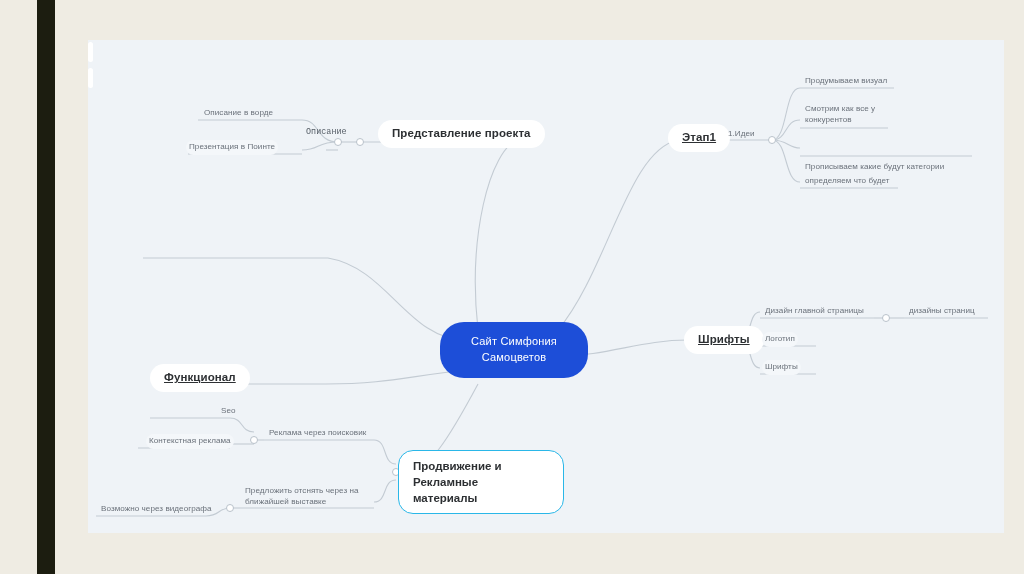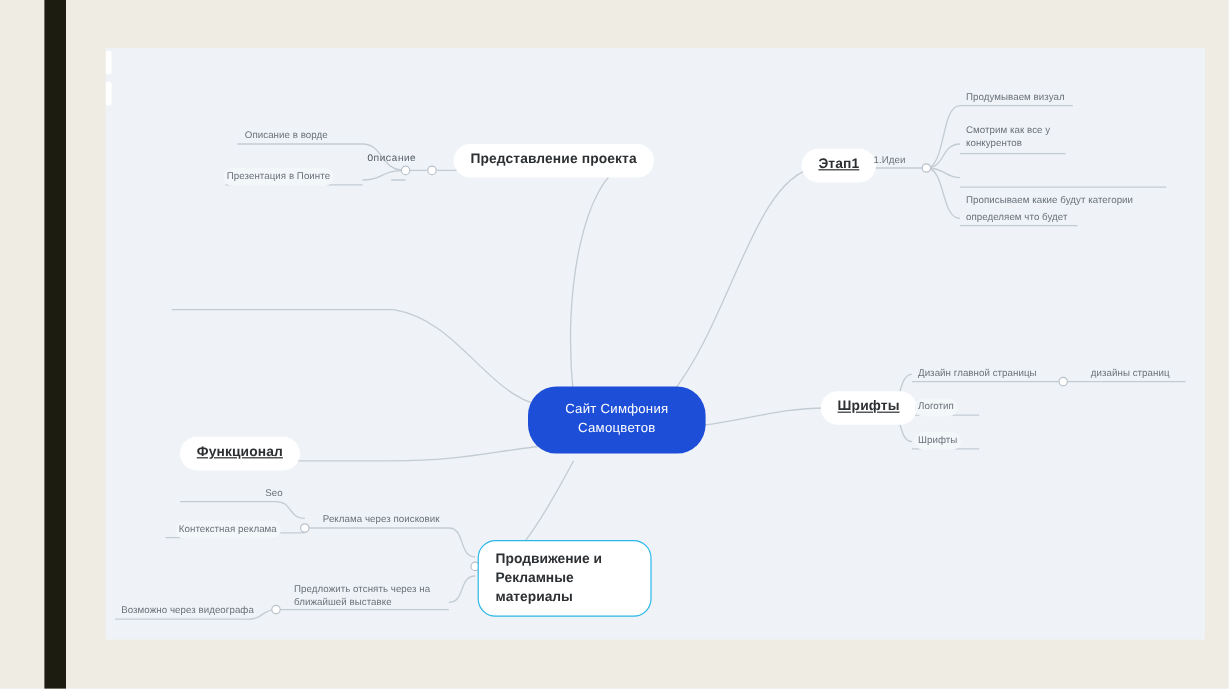--- a/index.html
+++ b/index.html
@@ -244,21 +244,21 @@
     <div class="node n1 n1s" style="left:596px; top:286px;">Шрифты</div>
 
     <div class="node n3" style="left:674px; top:264px;">Дизайн главной страницы</div>
 
     <div class="node n3" style="left:818px; top:264px;">дизайны страниц</div>
 
     <div class="node n3 pillbg" style="left:674px; top:292px;">Логотип</div>
 
     <div class="node n3 pillbg" style="left:674px; top:320px;">Шрифты</div>
 
-    <div id="selected-node" style="left:310px; top:410px; width:145px;">Продвижение и Рекламные
+    <div id="selected-node" style="left:310px; top:410px; width:166px;">Продвижение и Рекламные
 материалы</div>
 
     <div class="node n3" style="left:178px; top:386px;">Реклама через поисковик</div>
 
     <div class="node n3" style="left:130px; top:364px;">Seo</div>
 
     <div class="node n3 pillbg" style="left:58px; top:394px;">Контекстная реклама</div>
 
     <div class="node n3" style="left:154px; top:444px;">Предложить отснять через на
 ближайшей выставке</div>

